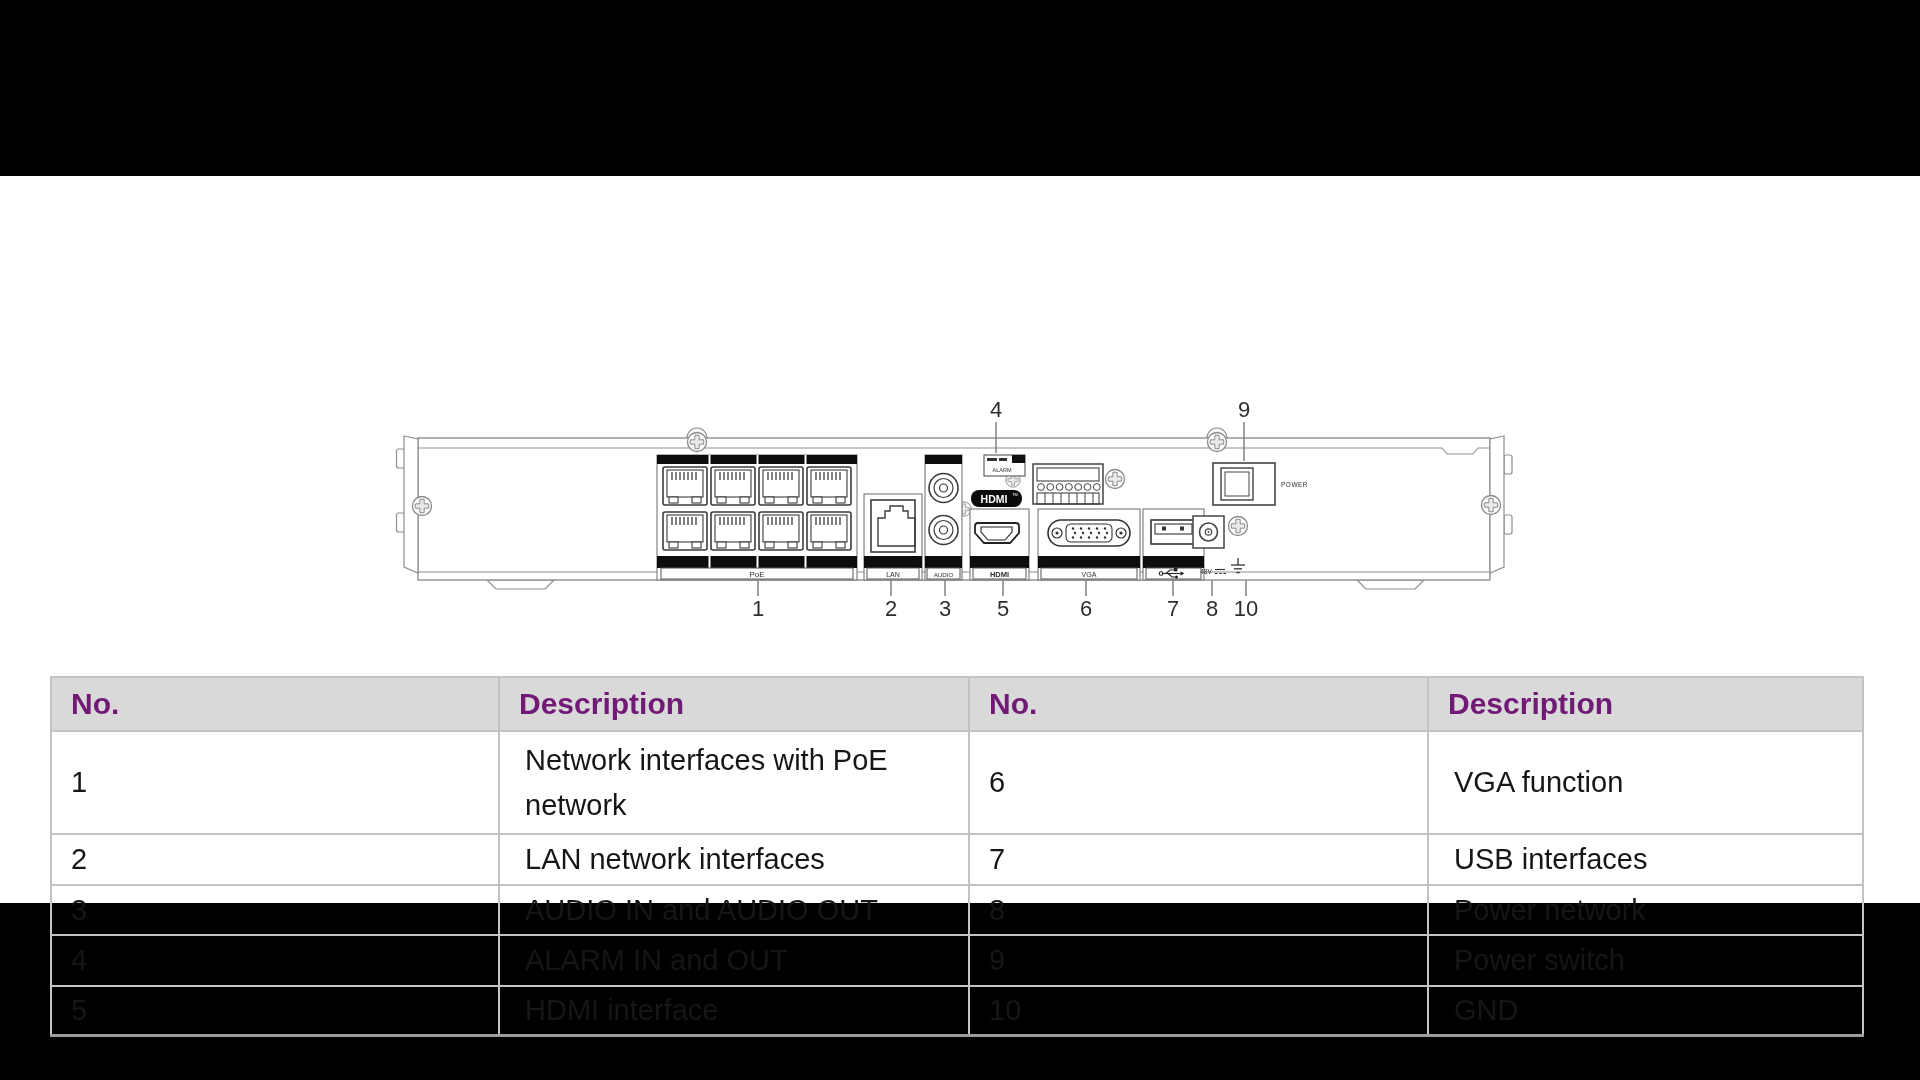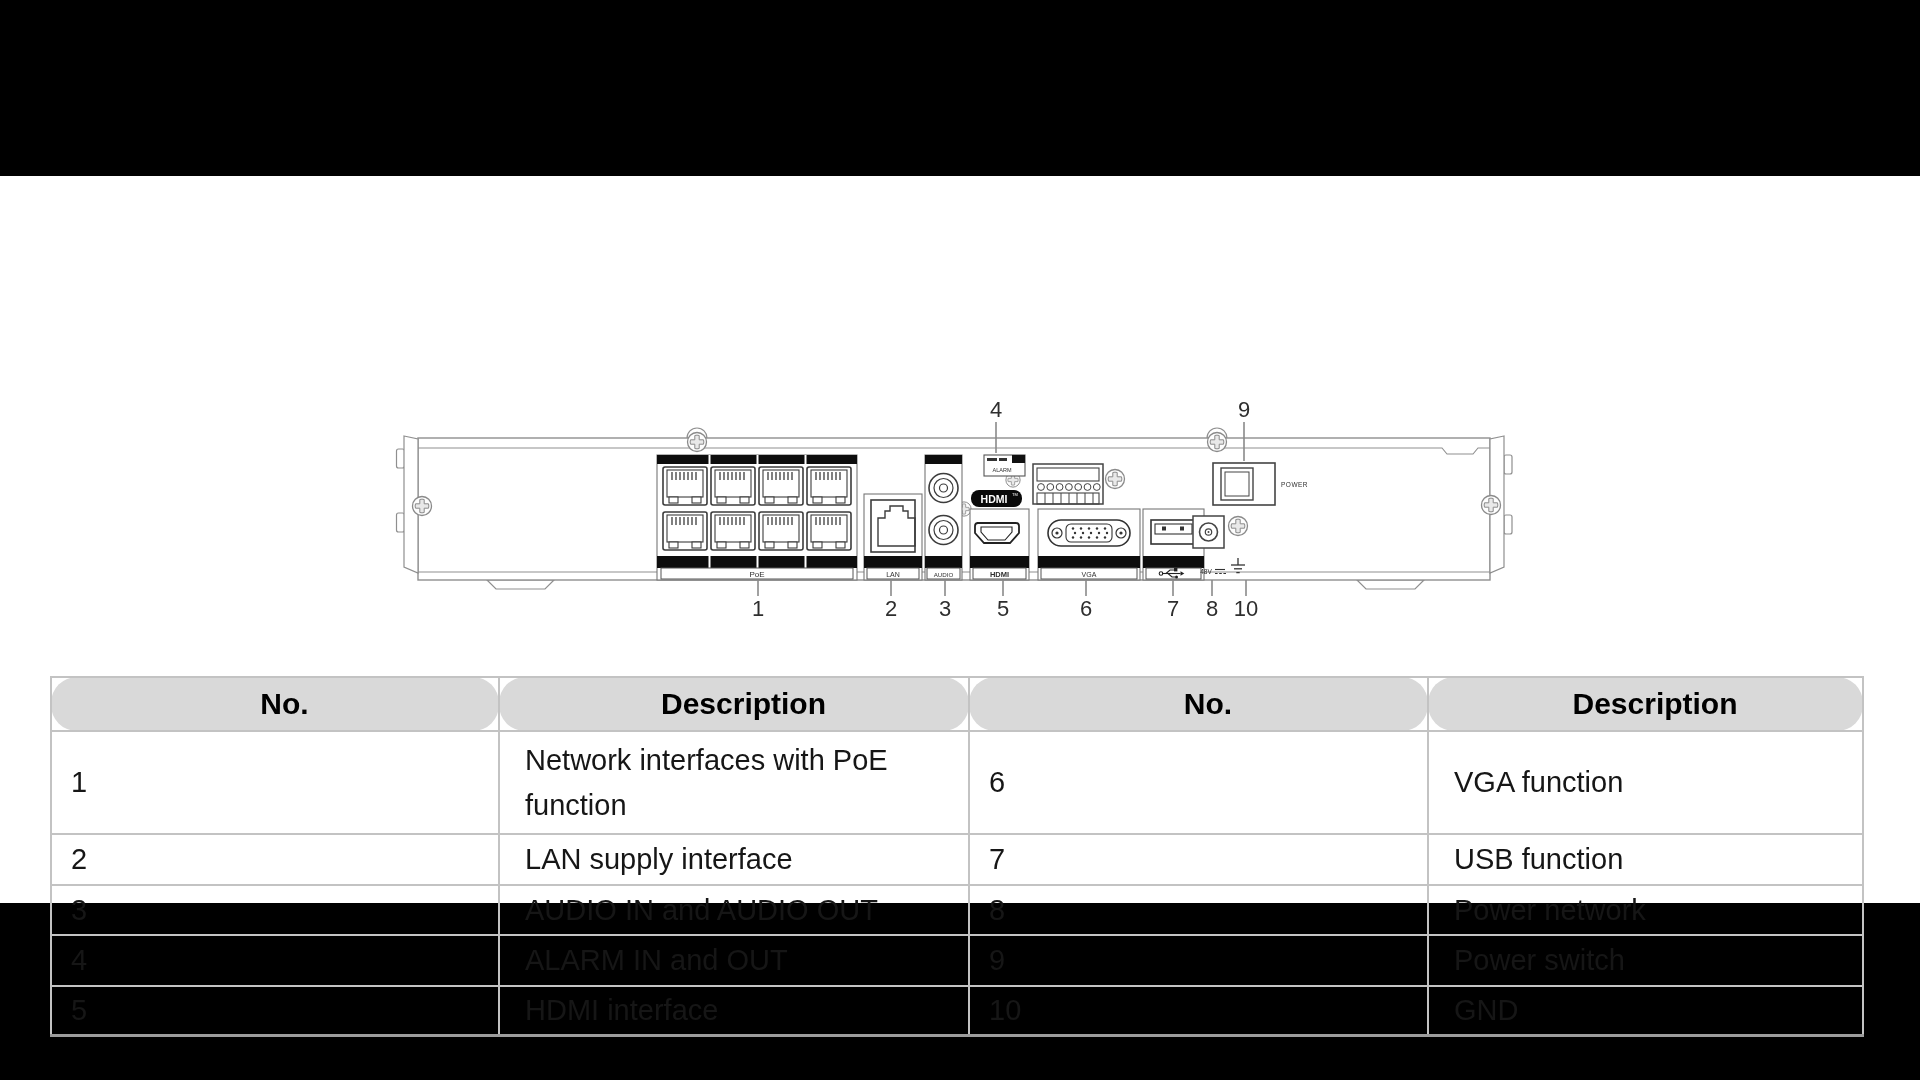--- a/index.html
+++ b/index.html
@@ -7,22 +7,22 @@
          font-family:"Liberation Sans",sans-serif;}
   .content-area{position:absolute;left:0;top:176px;width:1920px;height:727px;background:#fff;}
   .device-svg{position:absolute;left:380px;top:215px;width:1160px;height:237px;}
   .device-svg text{font-family:"Liberation Sans",sans-serif;}
   .callout-num{font-size:22px;fill:#2e2e2e;}
   .micro{fill:#2f2f2f;}
   .doc-table{position:absolute;left:50px;top:500px;border-collapse:collapse;table-layout:fixed;
              width:1812px;color:#161616;}
   .doc-table th,.doc-table td{border:2px solid #c3c3c3;margin:0;}
   .doc-table{border-bottom:3px solid #9c9c9c;}
-  .doc-table th{background:#d9d9d9;font-size:30px;font-weight:bold;text-align:center;
-                height:52px;padding:0 0 0 19px;color:#000000;border-radius:26px;}
+  .doc-table th{background:#d9d9d9;font-size:30px;font-weight:bold;text-align:left;
+                height:52px;padding:0 0 0 19px;color:#701a75;}
   .doc-table td{font-size:29px;font-weight:400;vertical-align:middle;line-height:1.52;}
   .no-cell{padding-left:19px;}
   .desc-cell{padding-left:25px;}
   .r1{height:103px}.r2{height:51px}.r3{height:50px}.r4{height:51px}.r5{height:49px}
 </style>
 </head>
 <body>
 
 <div class="stage">
   <div class="content-area">
@@ -261,29 +261,29 @@
         <tr>
           <th>No.</th>
           <th>Description</th>
           <th>No.</th>
           <th>Description</th>
         </tr>
       </thead>
       <tbody>
         <tr class="r1">
           <td class="no-cell">1</td>
-          <td class="desc-cell">Network interfaces with PoE function</td>
+          <td class="desc-cell">Network interfaces with PoE network</td>
           <td class="no-cell">6</td>
           <td class="desc-cell">VGA function</td>
         </tr>
         <tr class="r2">
           <td class="no-cell">2</td>
-          <td class="desc-cell">LAN supply interface</td>
+          <td class="desc-cell">LAN network interfaces</td>
           <td class="no-cell">7</td>
-          <td class="desc-cell">USB function</td>
+          <td class="desc-cell">USB interfaces</td>
         </tr>
         <tr class="r3">
           <td class="no-cell">3</td>
           <td class="desc-cell">AUDIO IN and AUDIO OUT</td>
           <td class="no-cell">8</td>
           <td class="desc-cell">Power network</td>
         </tr>
         <tr class="r4">
           <td class="no-cell">4</td>
           <td class="desc-cell">ALARM IN and OUT</td>

